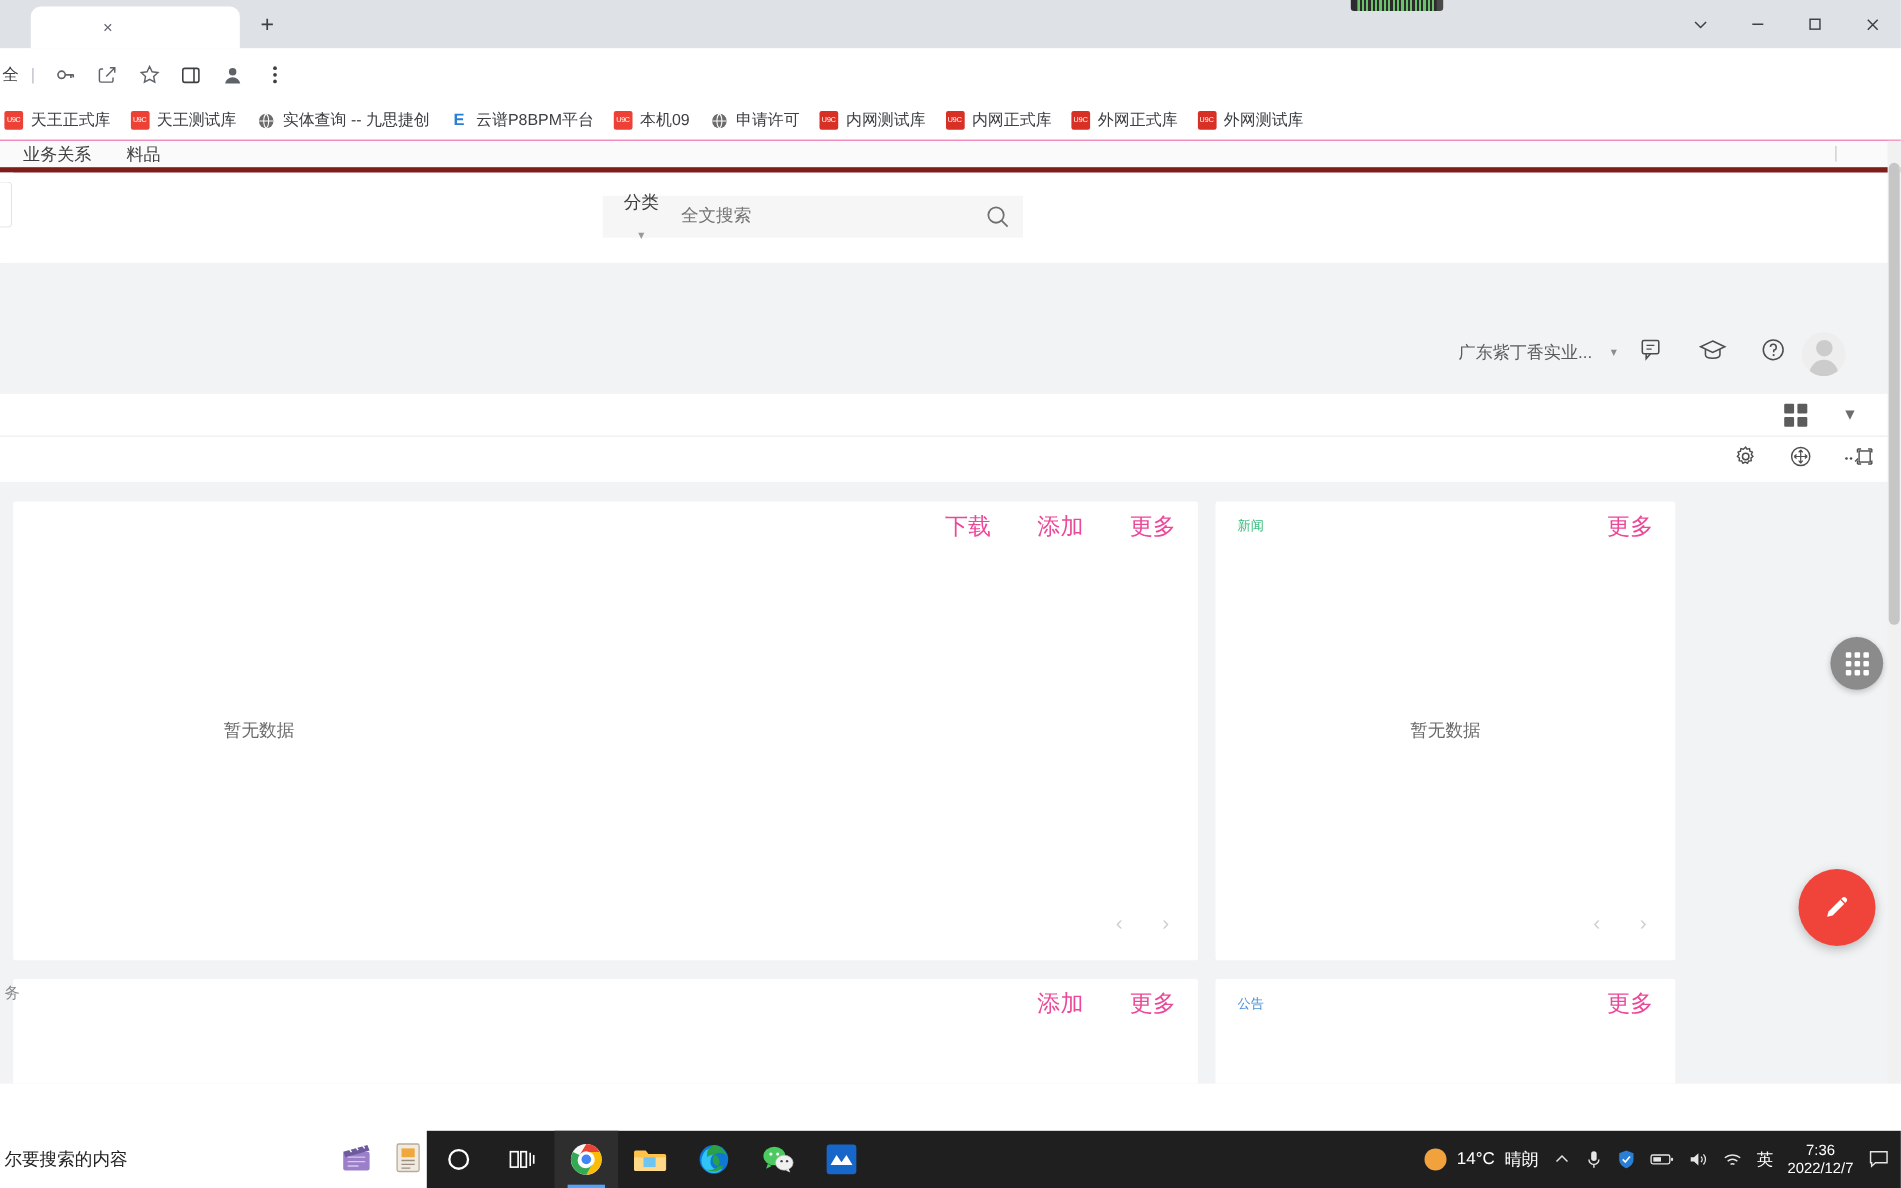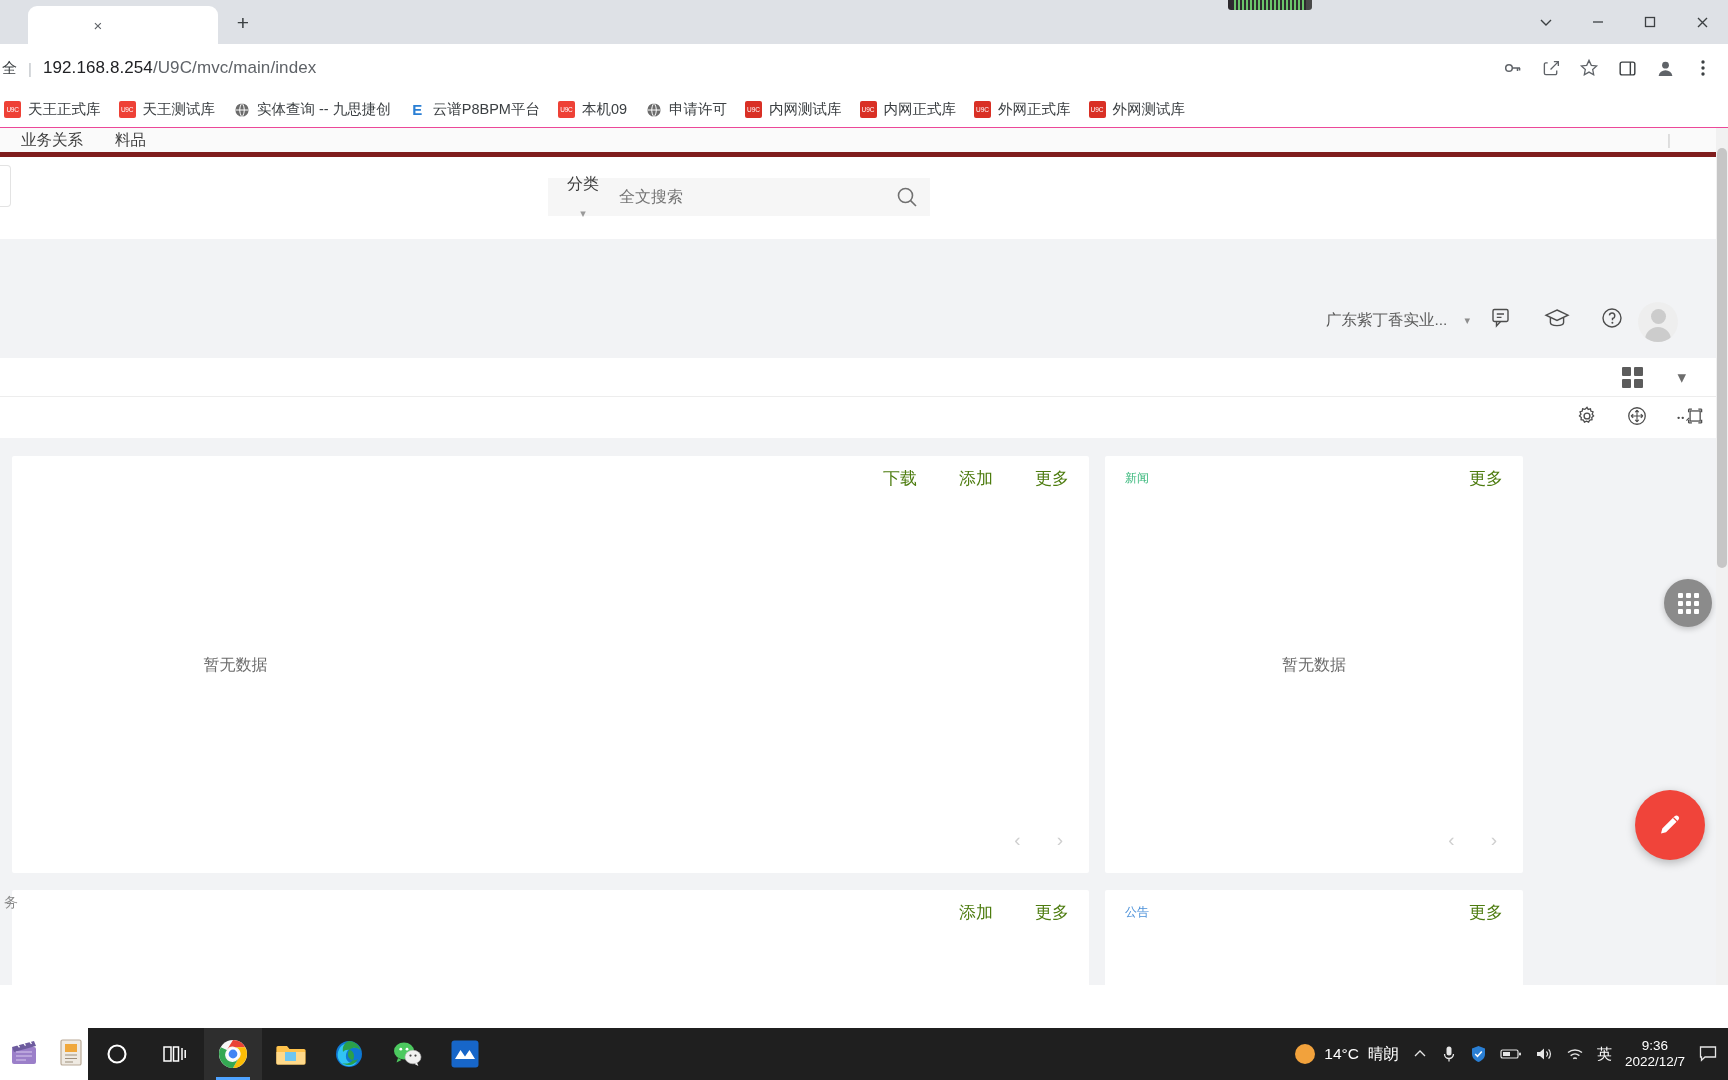--- a/index.html
+++ b/index.html
@@ -242,21 +242,21 @@
   .card-hd {
     position: absolute; left: 0; right: 0; top: 0; height: 44px;
     display: flex; align-items: center;
     padding: 0 20px;
   }
   .card-title { font-size: 12px; }
   .t-green { color: #3bb97d; }
   .t-blue  { color: #4a90d9; }
   .card-actions {
     margin-left: auto; display: flex; align-items: center; gap: 42px;
-    font-size: 17px; color: #4d7c0f;
+    font-size: 21px; color: #ec4899;
   }
   .empty {
     position: absolute; left: 0; right: 0; top: 50%;
     transform: translateY(-50%);
     text-align: center;
     font-size: 16px; color: #6b6b6b;
   }
   .pager {
     position: absolute; right: 26px; bottom: 22px;
     display: flex; align-items: center; gap: 36px;
@@ -369,24 +369,20 @@
           </svg>
       </div>
     </div>
   </div>
 
   <div class="omnibar">
     <div class="sec-badge">
       <span>全</span>
       <span class="bar">|</span>
     </div>
-    <div class="url-box">
-      <span class="url-dark">192.168.8.254</span>
-        <span class="url-grey">/U9C/mvc/main/index</span>
-    </div>
     <div class="omni-right">
       <div class="omni-ic key">
         <svg width="20" height="20" viewBox="0 0 20 20">
             <circle cx="6" cy="10" r="3.3" stroke="#5f6368" stroke-width="1.5" fill="none"></circle>
             <path d="M9.3 10 H17 M14.5 10 V13 M16.6 10 V12.4" stroke="#5f6368" stroke-width="1.5" fill="none"></path>
           </svg>
       </div>
       <div class="omni-ic">
         <svg width="19" height="19" viewBox="0 0 20 20">
             <path d="M6 4 H4 a1.5 1.5 0 0 0-1.5 1.5 V15 A1.5 1.5 0 0 0 4 16.5 H14 A1.5 1.5 0 0 0 15.5 15 V12" stroke="#5f6368" stroke-width="1.4" fill="none"></path>
@@ -646,20 +642,23 @@
           <path d="M18.4 7.6 L22.3 11.5" stroke="#f0443a" stroke-width="1.3"></path>
         </svg>
     </div>
   </div>
 
   <div class="scroll-rail">
     <div class="scroll-thumb"></div>
   </div>
 
   <div class="taskbar">
+    <div class="tb-search">
+      <span>尔要搜索的内容</span>
+    </div>
     <div class="tb-apps-light">
       <div>
         <svg width="34" height="34" viewBox="0 0 34 34">
             <rect x="4" y="12" width="24" height="17" rx="2" fill="#9b7fc9"></rect>
             <path d="M4 12 L26 6 L28 11 L6 17 Z" fill="#6d5b9e"></path>
             <path d="M9 8.8 L11.5 12.4 M15 7 L17.5 10.6 M21 5.3 L23.5 8.9" stroke="#fff" stroke-width="1.3"></path>
             <path d="M8 17 H24 M8 21 H24 M8 25 H18" stroke="#d9c9f0" stroke-width="1.2"></path>
           </svg>
       </div>
       <div>
@@ -762,21 +761,21 @@
               <path d="M11.4 5.5 a3.6 3.6 0 0 1 0 5 M13.6 3.4 a6.7 6.7 0 0 1 0 9.2" stroke="#e6e6e6" stroke-width="1.2" fill="none"></path>
             </svg>
         </div>
         <div class="tray-ic">
           <svg width="18" height="15" viewBox="0 0 18 15">
               <path d="M2 5.5 a11 11 0 0 1 14 0 M4.6 8.6 a7.2 7.2 0 0 1 8.8 0 M7.2 11.6 a3.4 3.4 0 0 1 3.6 0" stroke="#e6e6e6" stroke-width="1.4" fill="none"></path>
             </svg>
         </div>
         <div class="ime">英</div>
         <div class="clock">
-          <div>9:36</div>
+          <div>7:36</div>
           <div>2022/12/7</div>
         </div>
         <div class="tray-ic">
           <svg width="20" height="18" viewBox="0 0 20 18">
               <path d="M2.5 2 H17.5 V12 H7 L3.5 15.2 V12 H2.5z" stroke="#e6e6e6" stroke-width="1.3" fill="none"></path>
             </svg>
         </div>
       </div>
     </div>
   </div>

